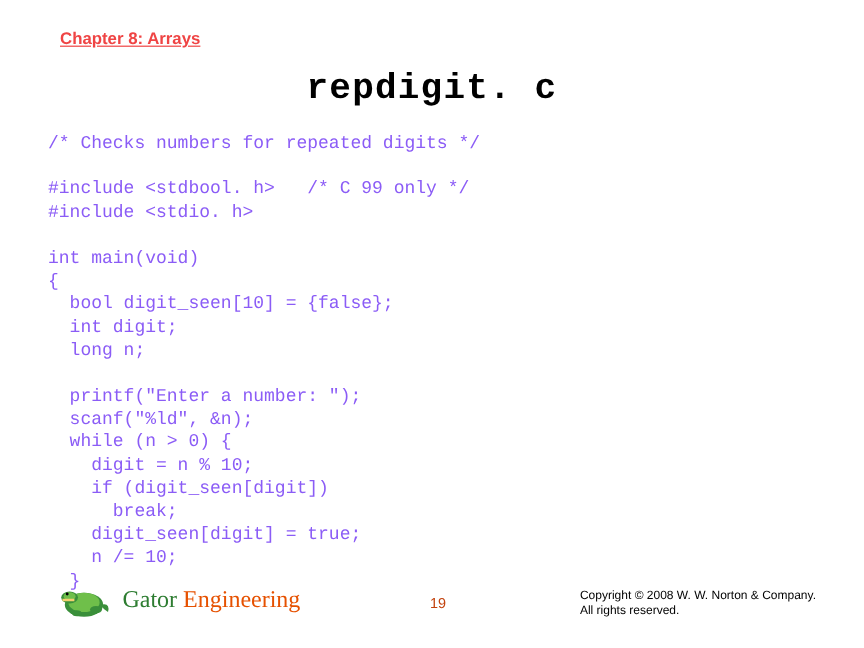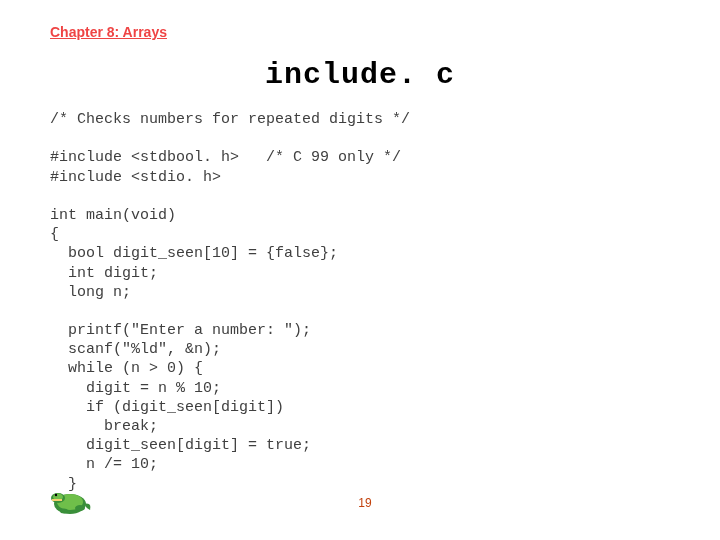--- a/index.html
+++ b/index.html
@@ -28,26 +28,26 @@
     text-align: center;
     font-family: "Courier New", Courier, monospace;
     font-size: 30px;
     font-weight: bold;
     color: #000;
     letter-spacing: 1px;
   }
   .code {
     position: absolute;
     top: 110px;
-    left: 50px;
+    left: 40px;
     right: 50px;
     font-family: "Courier New", Courier, monospace;
     font-size: 15px;
     line-height: 1.28;
-    color: #404040;
+    color: #8b5cf6;
     white-space: pre;
   }
   .footer {
     position: absolute;
     bottom: 18px;
     left: 50px;
     right: 40px;
     height: 42px;
   }
   .gator-img {
@@ -83,21 +83,21 @@
     color: #000;
     line-height: 1.25;
     text-align: left;
   }
 </style>
 </head>
 <body>
 
 <div class="chapter">Chapter 8: Arrays</div>
 
-<div class="title">include. c</div>
+<div class="title">repdigit. c</div>
 
 <pre class="code">/* Checks numbers for repeated digits */
 
 #include &lt;stdbool. h&gt;   /* C 99 only */
 #include &lt;stdio. h&gt;
 
 int main(void)
 {
   bool digit_seen[10] = {false};
   int digit;
@@ -118,14 +118,21 @@
     <ellipse cx="20" cy="26" rx="16" ry="10" fill="#3a8f3a"></ellipse>
     <ellipse cx="20" cy="24" rx="13" ry="8" fill="#6fbf4a"></ellipse>
     <ellipse cx="8" cy="20" rx="7" ry="5" fill="#3a8f3a"></ellipse>
     <ellipse cx="8" cy="19" rx="5" ry="3.5" fill="#6fbf4a"></ellipse>
     <circle cx="6" cy="17" r="1.2" fill="#000"></circle>
     <path d="M2 21 L12 21 L12 23 L2 23 Z" fill="#f4d06f"></path>
     <ellipse cx="30" cy="30" rx="5" ry="3" fill="#3a8f3a"></ellipse>
     <ellipse cx="14" cy="33" rx="4" ry="2.5" fill="#3a8f3a"></ellipse>
     <path d="M34 26 Q42 24 40 32 Q36 30 34 26 Z" fill="#3a8f3a"></path>
   </svg>
+  <div class="brand">
+    <span class="g">Gator</span><span class="e"> Engineering</span>
+  </div>
   <div class="pagenum">19</div>
+  <div class="copyright">
+    <div>Copyright © 2008 W. W. Norton &amp; Company.</div>
+    <div>All rights reserved.</div>
+  </div>
 </div>
 
 </body></html>

